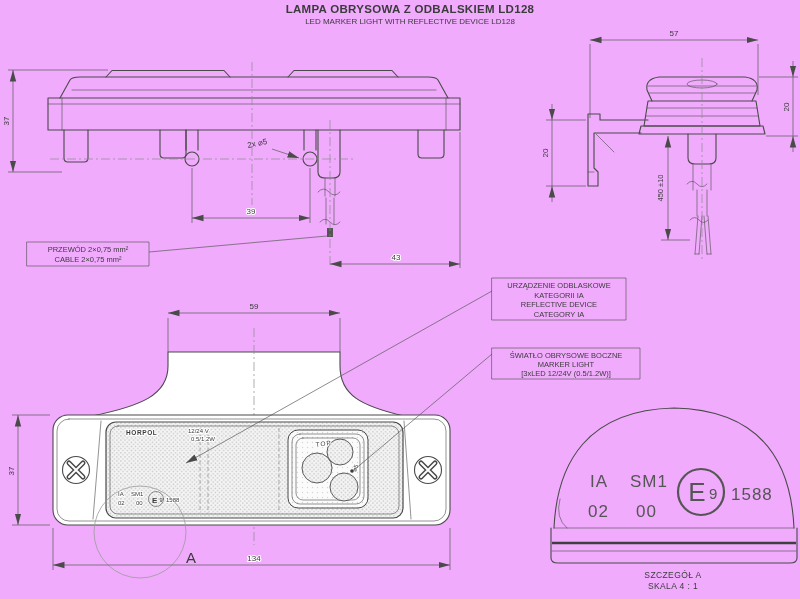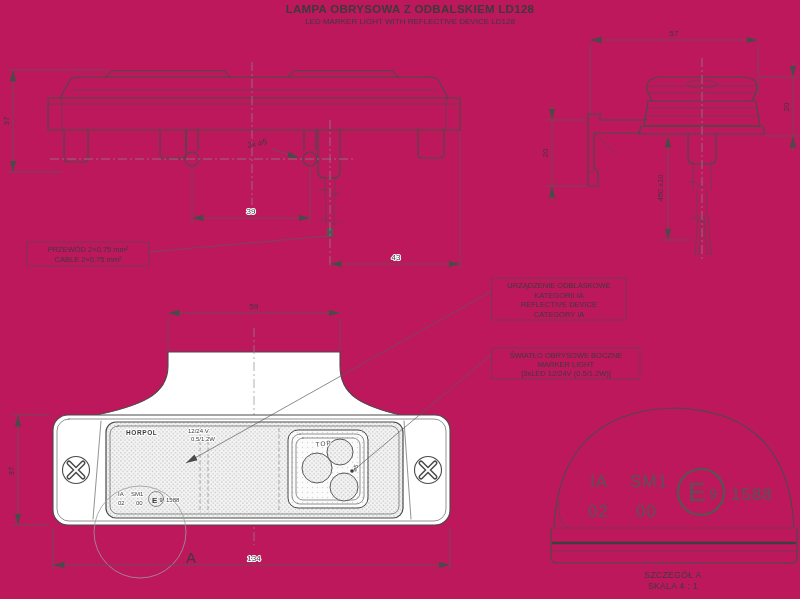--- a/index.html
+++ b/index.html
@@ -1,16 +1,16 @@
 <!DOCTYPE html>
 <html><head>
 <meta charset="utf-8">
 <style>
   html,body{margin:0;padding:0;background:#e8e8e8;}
-  #stage{position:relative;width:800px;height:599px;background:#be185d;overflow:hidden;
+  #stage{position:relative;width:800px;height:599px;background:#f0abfc;overflow:hidden;
          font-family:"Liberation Sans",sans-serif;}
   svg{display:block}
   
   .ln{stroke:#4a4a4a;stroke-width:1.1;fill:none;stroke-linejoin:round;stroke-linecap:round}
   .lnf{stroke:#4a4a4a;stroke-width:1.1;fill:#ffffff;stroke-linejoin:round}
   .thin{stroke-width:0.6}
   .thick{stroke-width:2.6}
   .cl{stroke:#8d8d8d;stroke-width:0.7;fill:none;stroke-dasharray:9 3 2 3}
   .dim{stroke:#5a5a5a;stroke-width:0.7;fill:none}
   .dsh{stroke:#7a7a7a;stroke-width:0.6;fill:none;stroke-dasharray:4 2.5}

